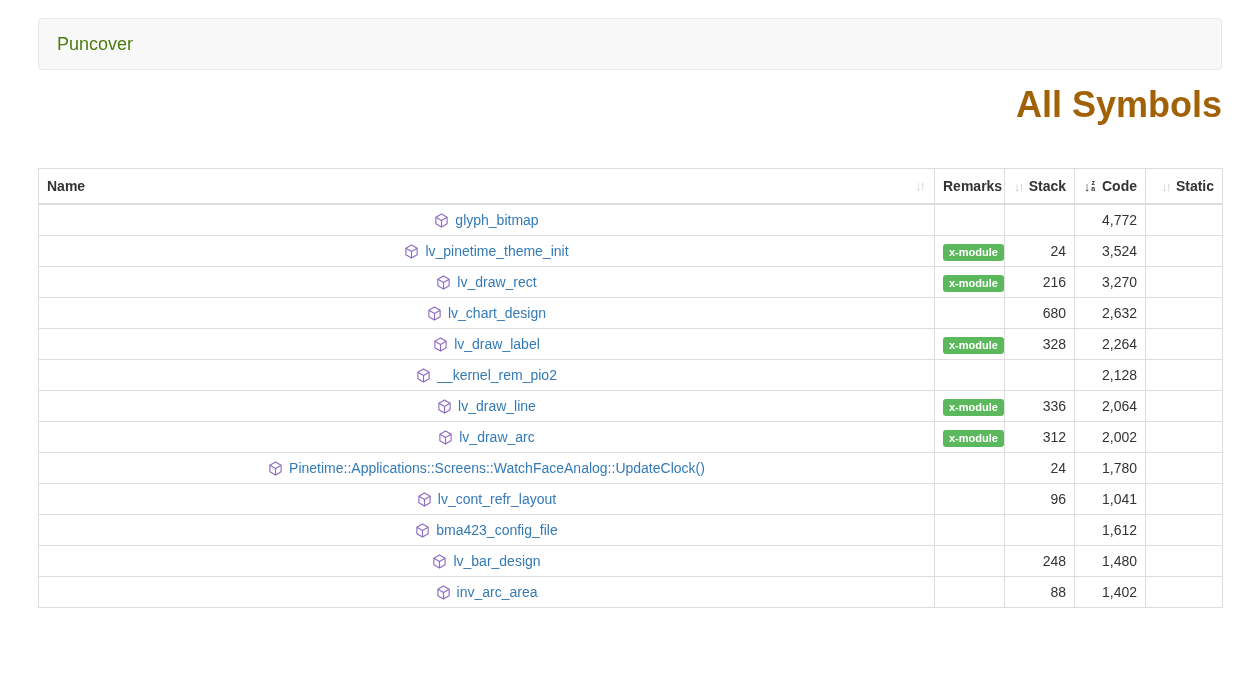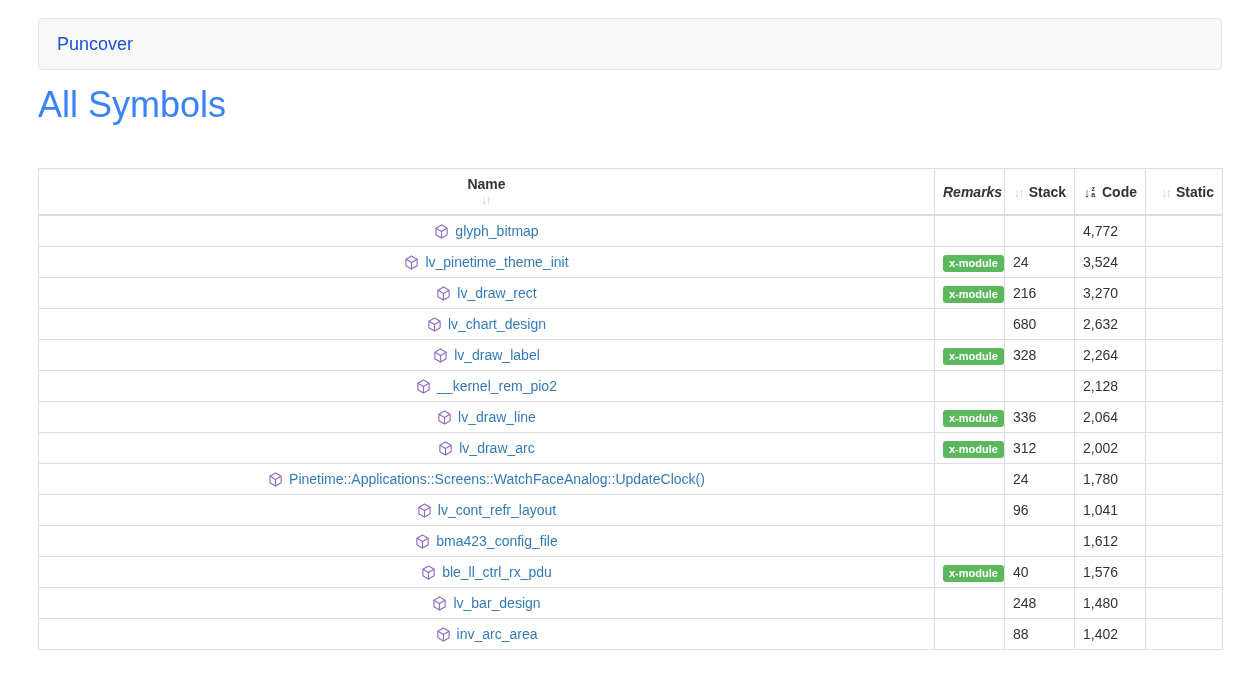--- a/index.html
+++ b/index.html
@@ -24,31 +24,32 @@
     height: 52px;
     background: #f8f8f8;
     border: 1px solid #e7e7e7;
     border-radius: 4px;
     display: flex;
     align-items: center;
     padding: 0 18px;
   }
   .navbar-brand {
     font-size: 18px;
-    color: #1d4ed8;
+    color: #4d7c0f;
     text-decoration: none;
     cursor: pointer;
   }
   
   h1.page-title {
     font-size: 36px;
-    font-weight: normal;
-    color: #3b82f6;
+    font-weight: bold;
+    color: #a16207;
     margin: 15px 0 0 0;
     line-height: 40px;
+    text-align: right;
   }
   
   table.symbols {
     border-collapse: collapse;
     table-layout: fixed;
     width: 1184px;
     margin-top: 43px;
     font-size: 14px;
     color: #333;
   }
@@ -69,23 +70,22 @@
     border-bottom-width: 2px;
     cursor: pointer;
     white-space: nowrap;
     height: 35px;
   }
   th.th-name { text-align: left; }
   th.th-name .th-inner {
     display: flex;
     align-items: center;
     justify-content: space-between;
-    flex-direction: column;
-  }
-  th.th-remarks { text-align: right; font-style: italic; }
+  }
+  th.th-remarks { text-align: right; }
   th.th-num { text-align: right; }
   .sort-icon {
     color: #ccc;
     font-size: 13px;
     letter-spacing: -2px;
     font-weight: normal;
     padding-right: 2px;
   }
   .sort-icon-active {
     display: inline-flex;
@@ -124,21 +124,21 @@
   .badge-xmodule {
     display: inline-block;
     background: #5cb85c;
     color: #fff;
     font-size: 11px;
     font-weight: bold;
     line-height: 13px;
     padding: 2px 6px;
     border-radius: 3px;
   }
-  .num-cell { text-align: left; margin-left: 7px; }
+  .num-cell { text-align: right; margin-left: 7px; }
 </style>
 </head>
 <body>
 
 <div class="container">
 
   <nav class="navbar">
     <a class="navbar-brand">Puncover</a>
   </nav>
 
@@ -372,37 +372,20 @@
     <td class="num-cell col-static"></td>
   </tr>
         <tr>
     <td class="name-cell">
       <span class="cube-icon">
         <svg width="15" height="15" viewBox="0 0 16 16" fill="none" stroke="#8e6cc0" stroke-width="1.2" stroke-linejoin="round">
           <path d="M8 1 L14 4.5 L14 11.5 L8 15 L2 11.5 L2 4.5 Z"></path>
           <path d="M2 4.5 L8 8 L14 4.5"></path>
           <path d="M8 8 L8 15"></path>
         </svg>
-      </span><a class="symbol-link">ble_ll_ctrl_rx_pdu</a>
-    </td>
-    <td class="remarks-cell">
-      <span class="badge-xmodule">x-module</span>
-    </td>
-    <td class="num-cell col-stack">40</td>
-    <td class="num-cell col-code">1,576</td>
-    <td class="num-cell col-static"></td>
-  </tr>
-        <tr>
-    <td class="name-cell">
-      <span class="cube-icon">
-        <svg width="15" height="15" viewBox="0 0 16 16" fill="none" stroke="#8e6cc0" stroke-width="1.2" stroke-linejoin="round">
-          <path d="M8 1 L14 4.5 L14 11.5 L8 15 L2 11.5 L2 4.5 Z"></path>
-          <path d="M2 4.5 L8 8 L14 4.5"></path>
-          <path d="M8 8 L8 15"></path>
-        </svg>
       </span><a class="symbol-link">lv_bar_design</a>
     </td>
     <td class="remarks-cell">
       
     </td>
     <td class="num-cell col-stack">248</td>
     <td class="num-cell col-code">1,480</td>
     <td class="num-cell col-static"></td>
   </tr>
         <tr>

